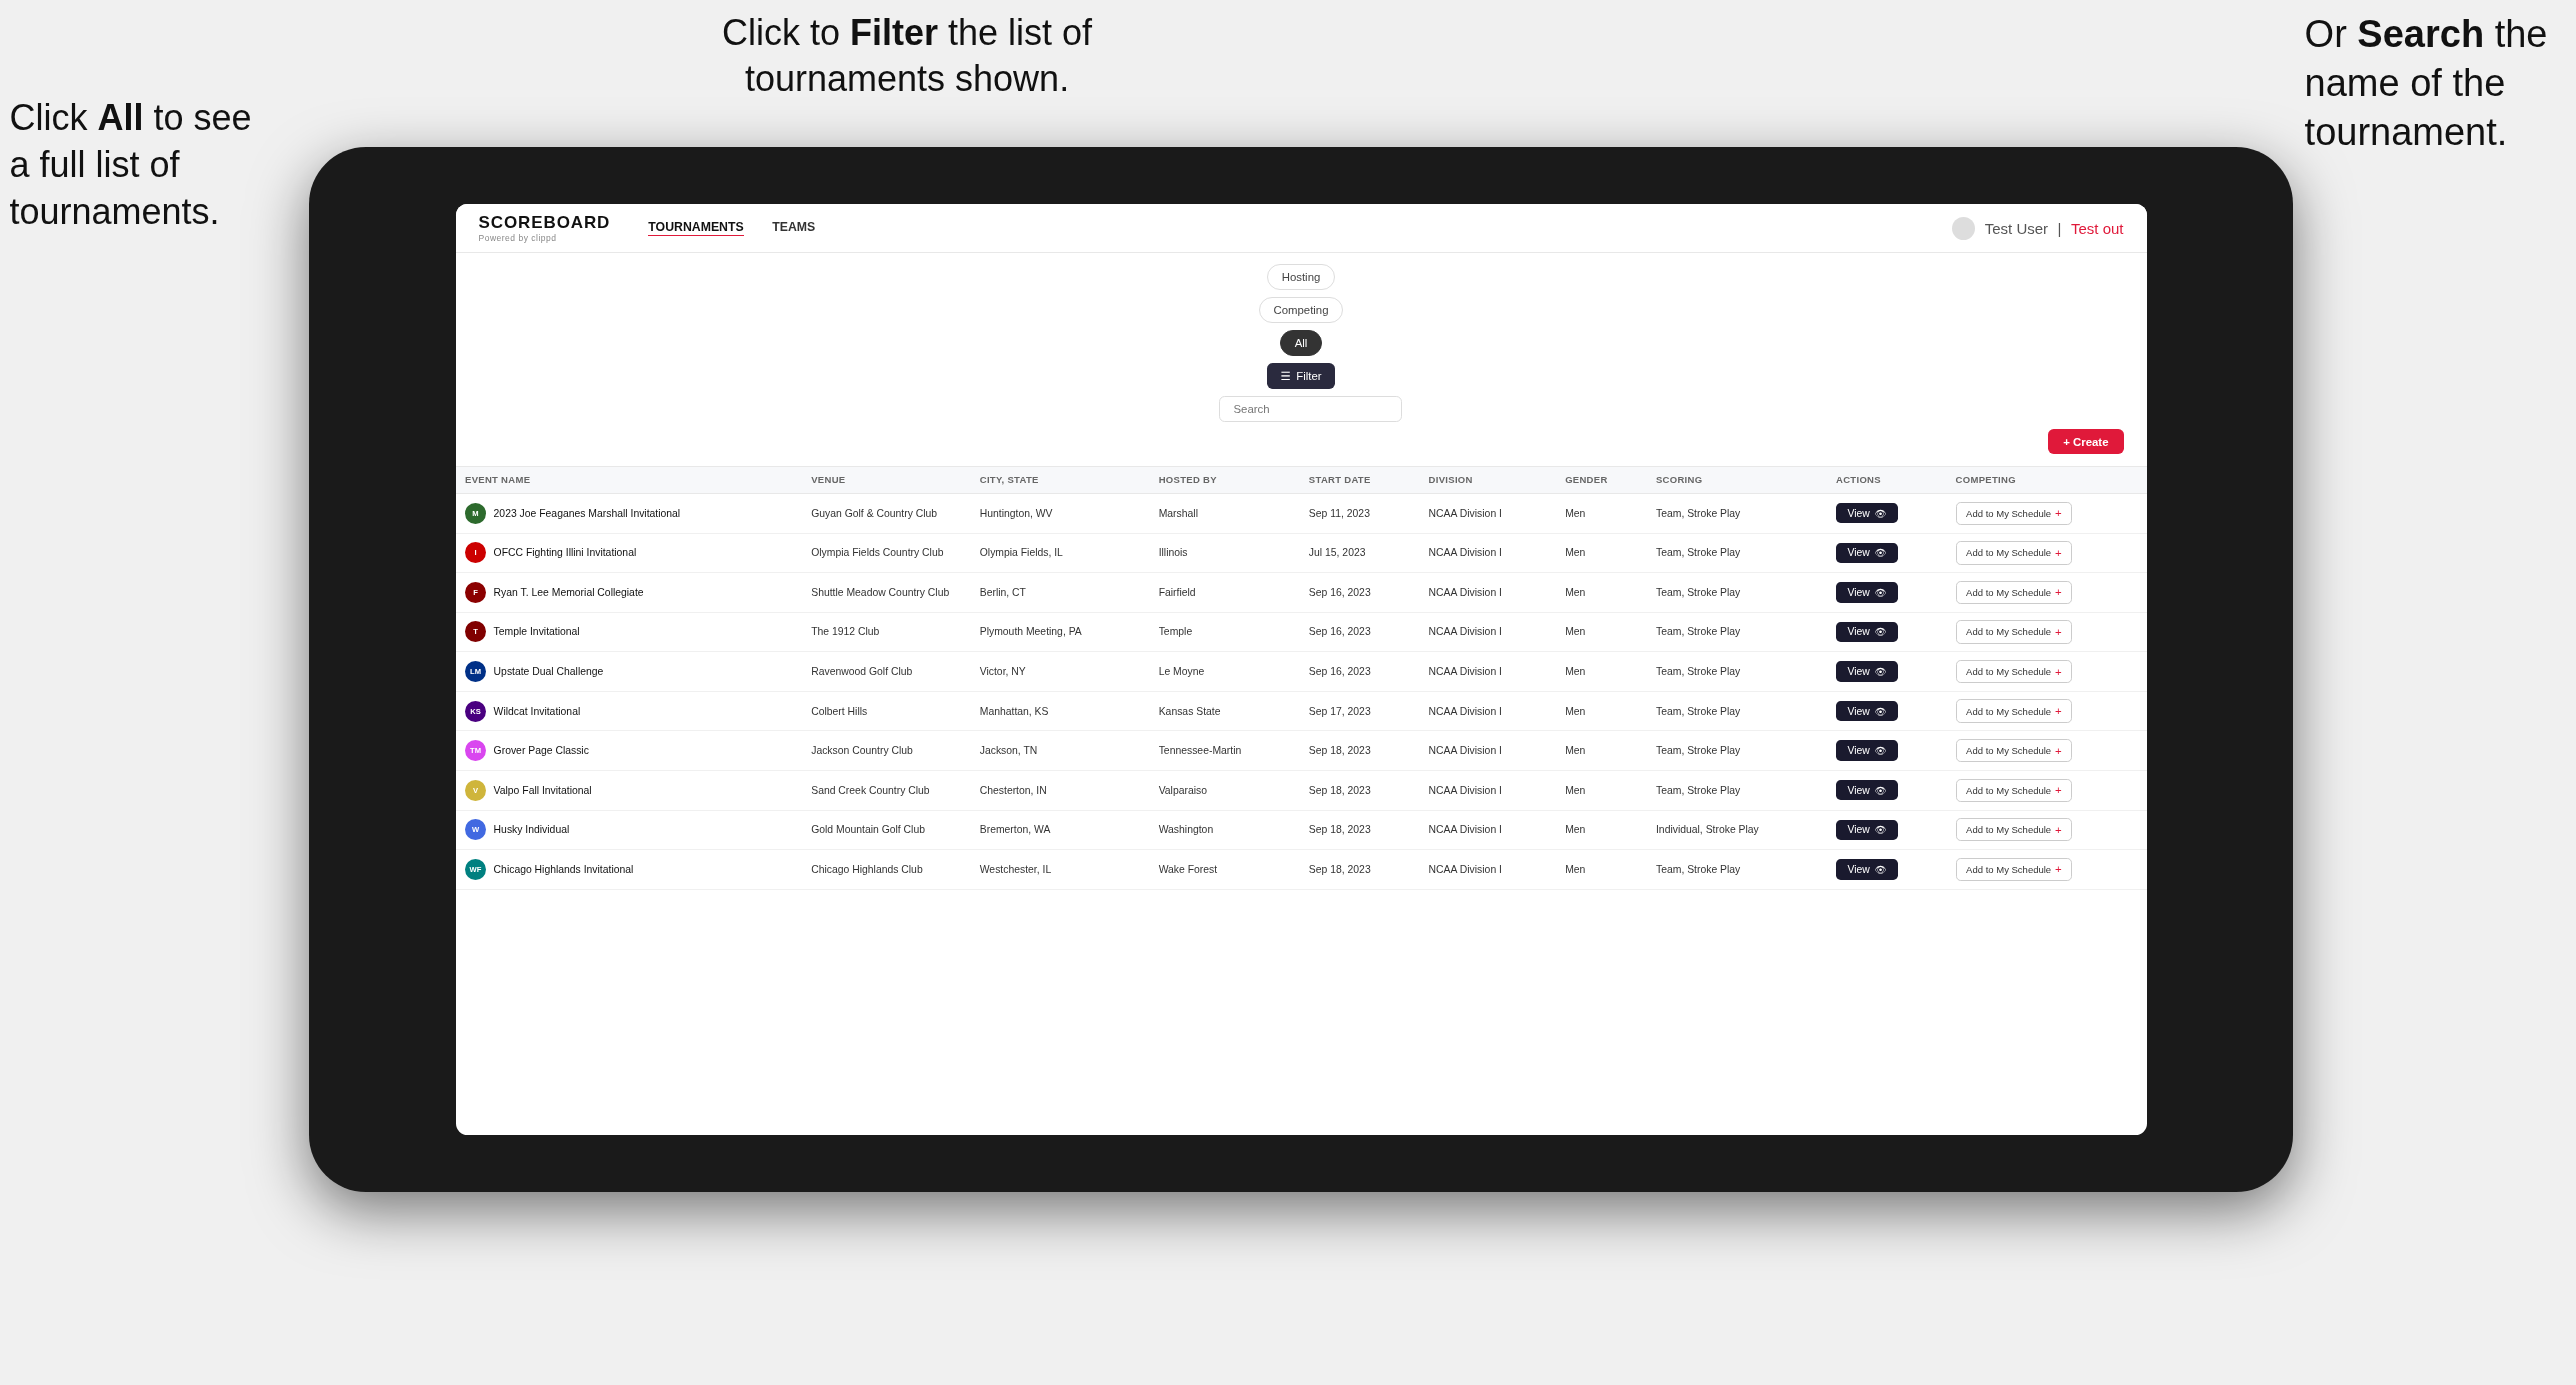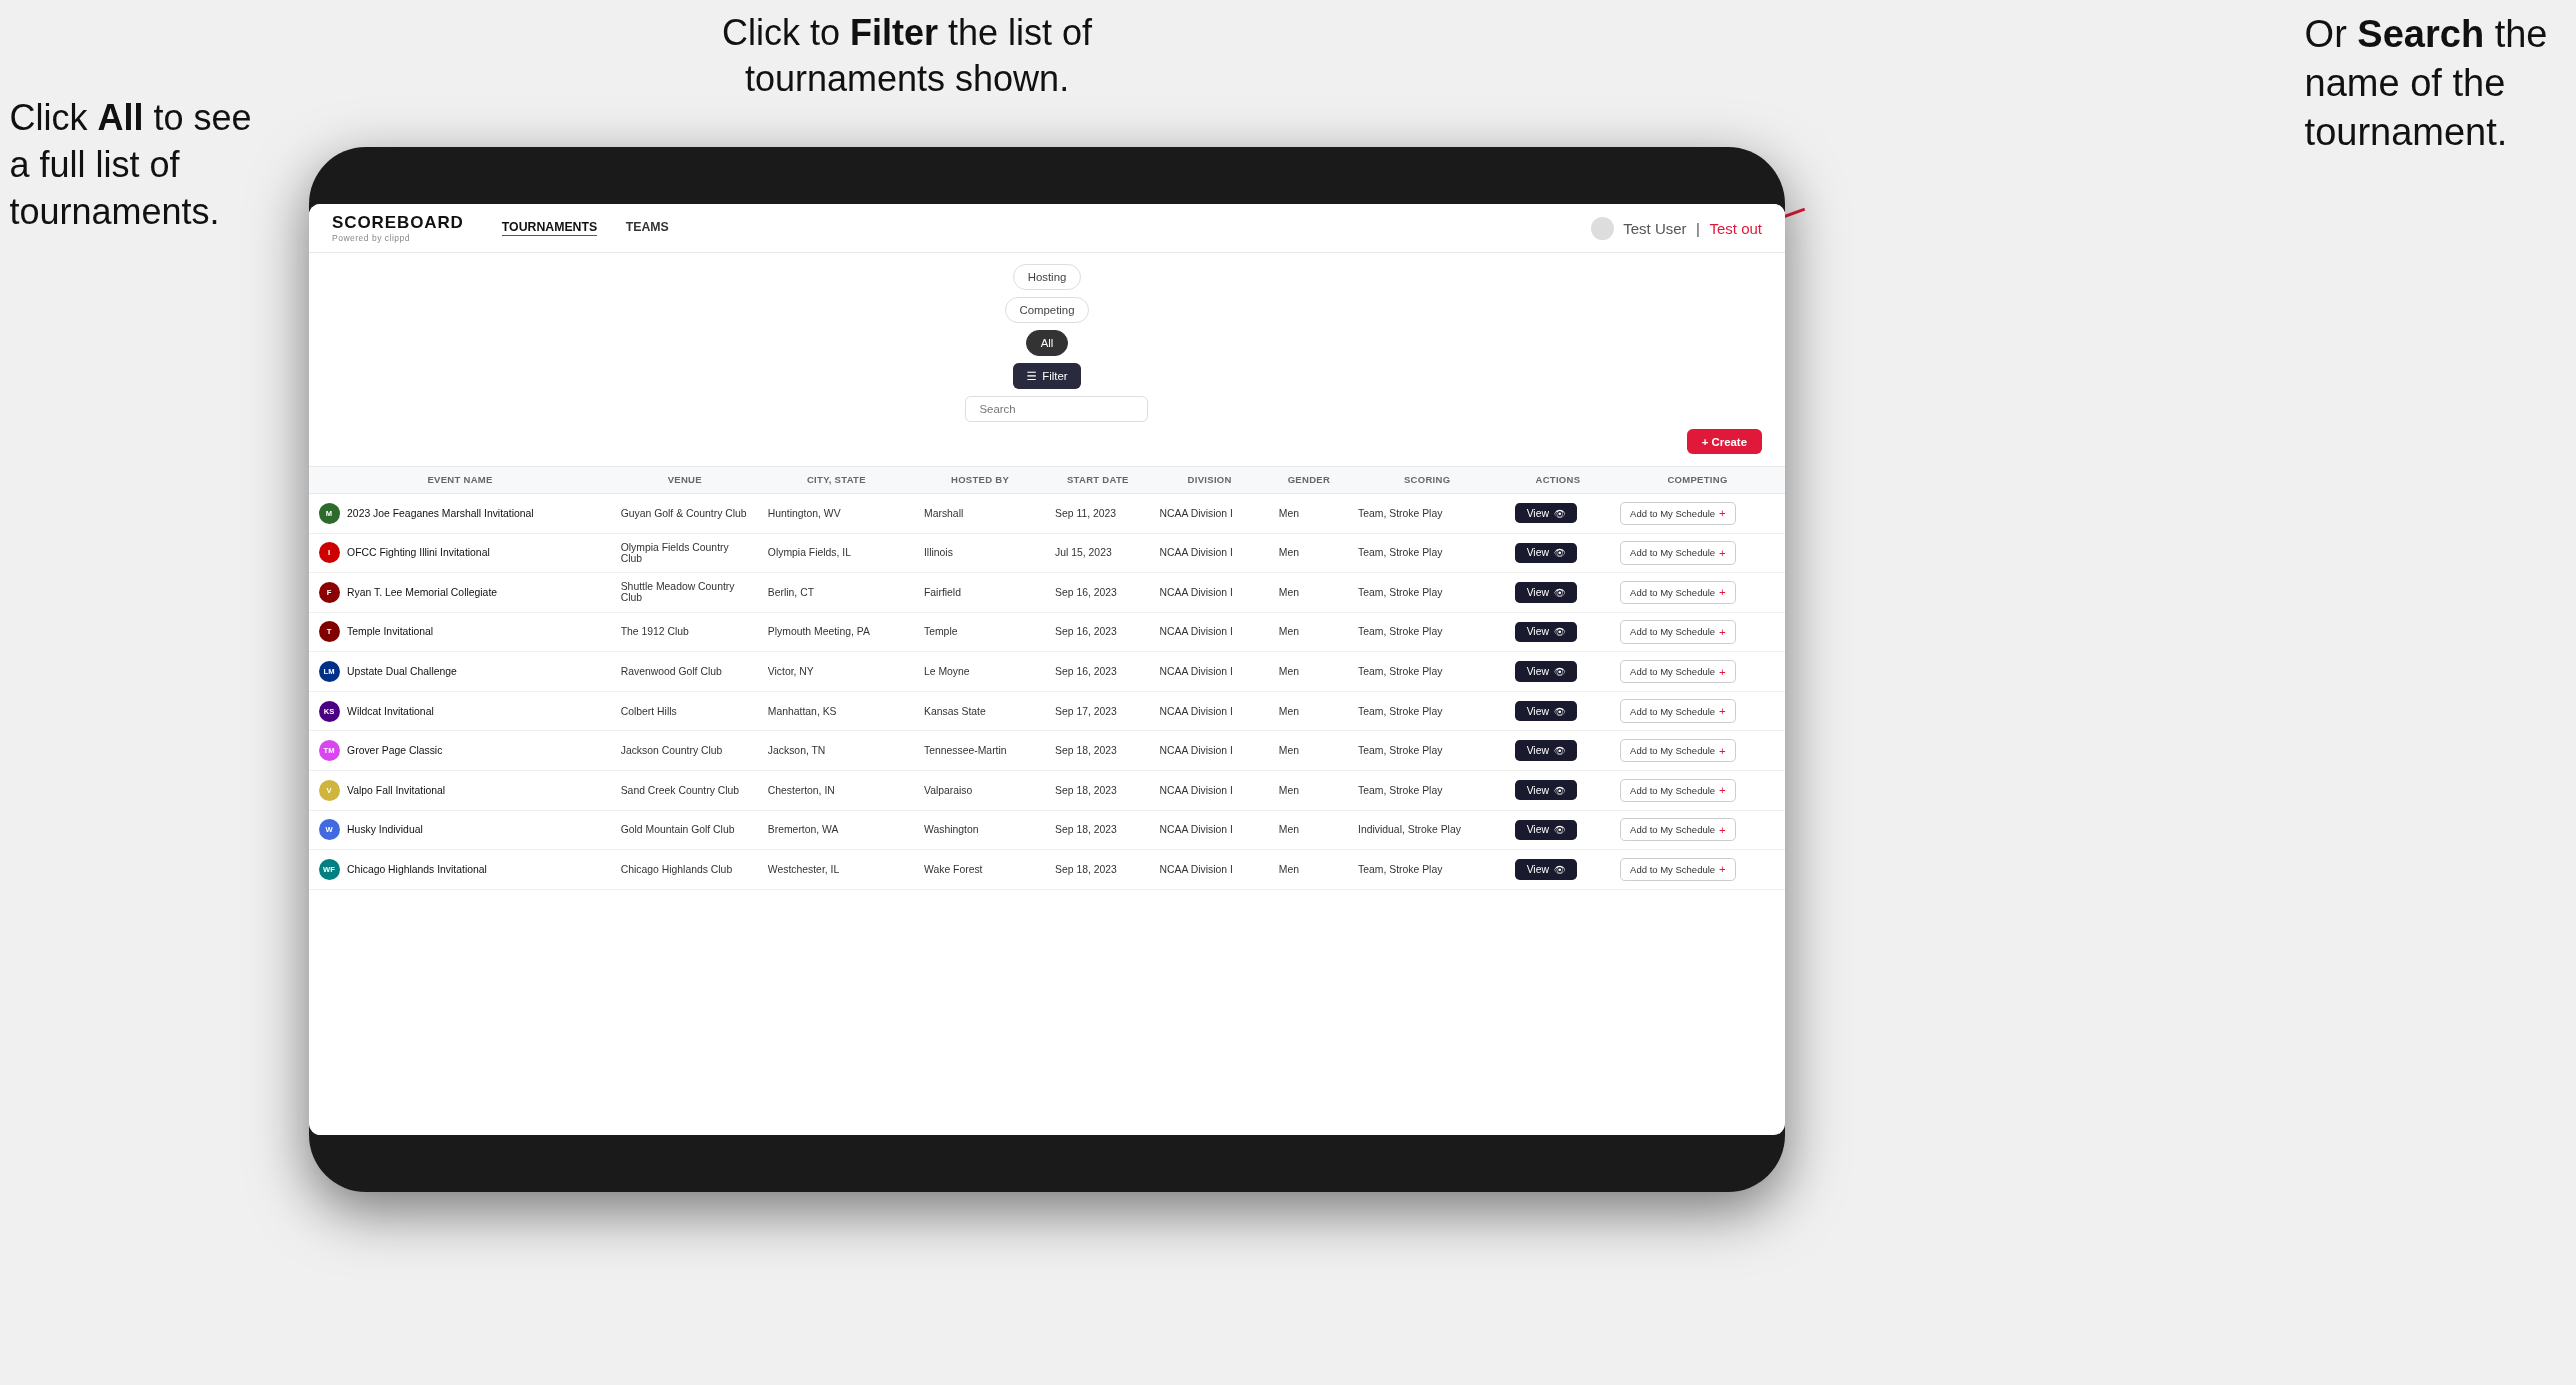--- a/index.html
+++ b/index.html
@@ -37,21 +37,21 @@
       left: 9.5px;
       text-align: left;
       font-size: 36px;
     }
 
     
     .tablet-frame {
       position: absolute;
       top: 147px;
       left: 309px;
-      width: 1476px;
+      width: 1984px;
       height: 1045px;
       background: #1a1a1a;
       border-radius: 57px;
       box-shadow: 0 19px 57px rgba(0,0,0,0.5);
       display: flex;
       align-items: center;
       justify-content: center;
     }
     .tablet-screen {
       width: 1691px;
@@ -186,21 +186,21 @@
     table {
       width: 100%;
       border-collapse: collapse;
       font-size: 10.4px;
     }
     thead tr {
       background: #f7f8fa;
     }
     thead th {
       padding: 7.6px 9.5px;
-      text-align: center;
+      text-align: left;
       font-size: 9.5px;
       font-weight: 700;
       color: #666;
       letter-spacing: 0.3px;
       border-bottom: 0.9px solid #e8e8e8;
       white-space: nowrap;
     }
     tbody tr {
       border-bottom: 0.9px solid #f0f0f0;
     }

